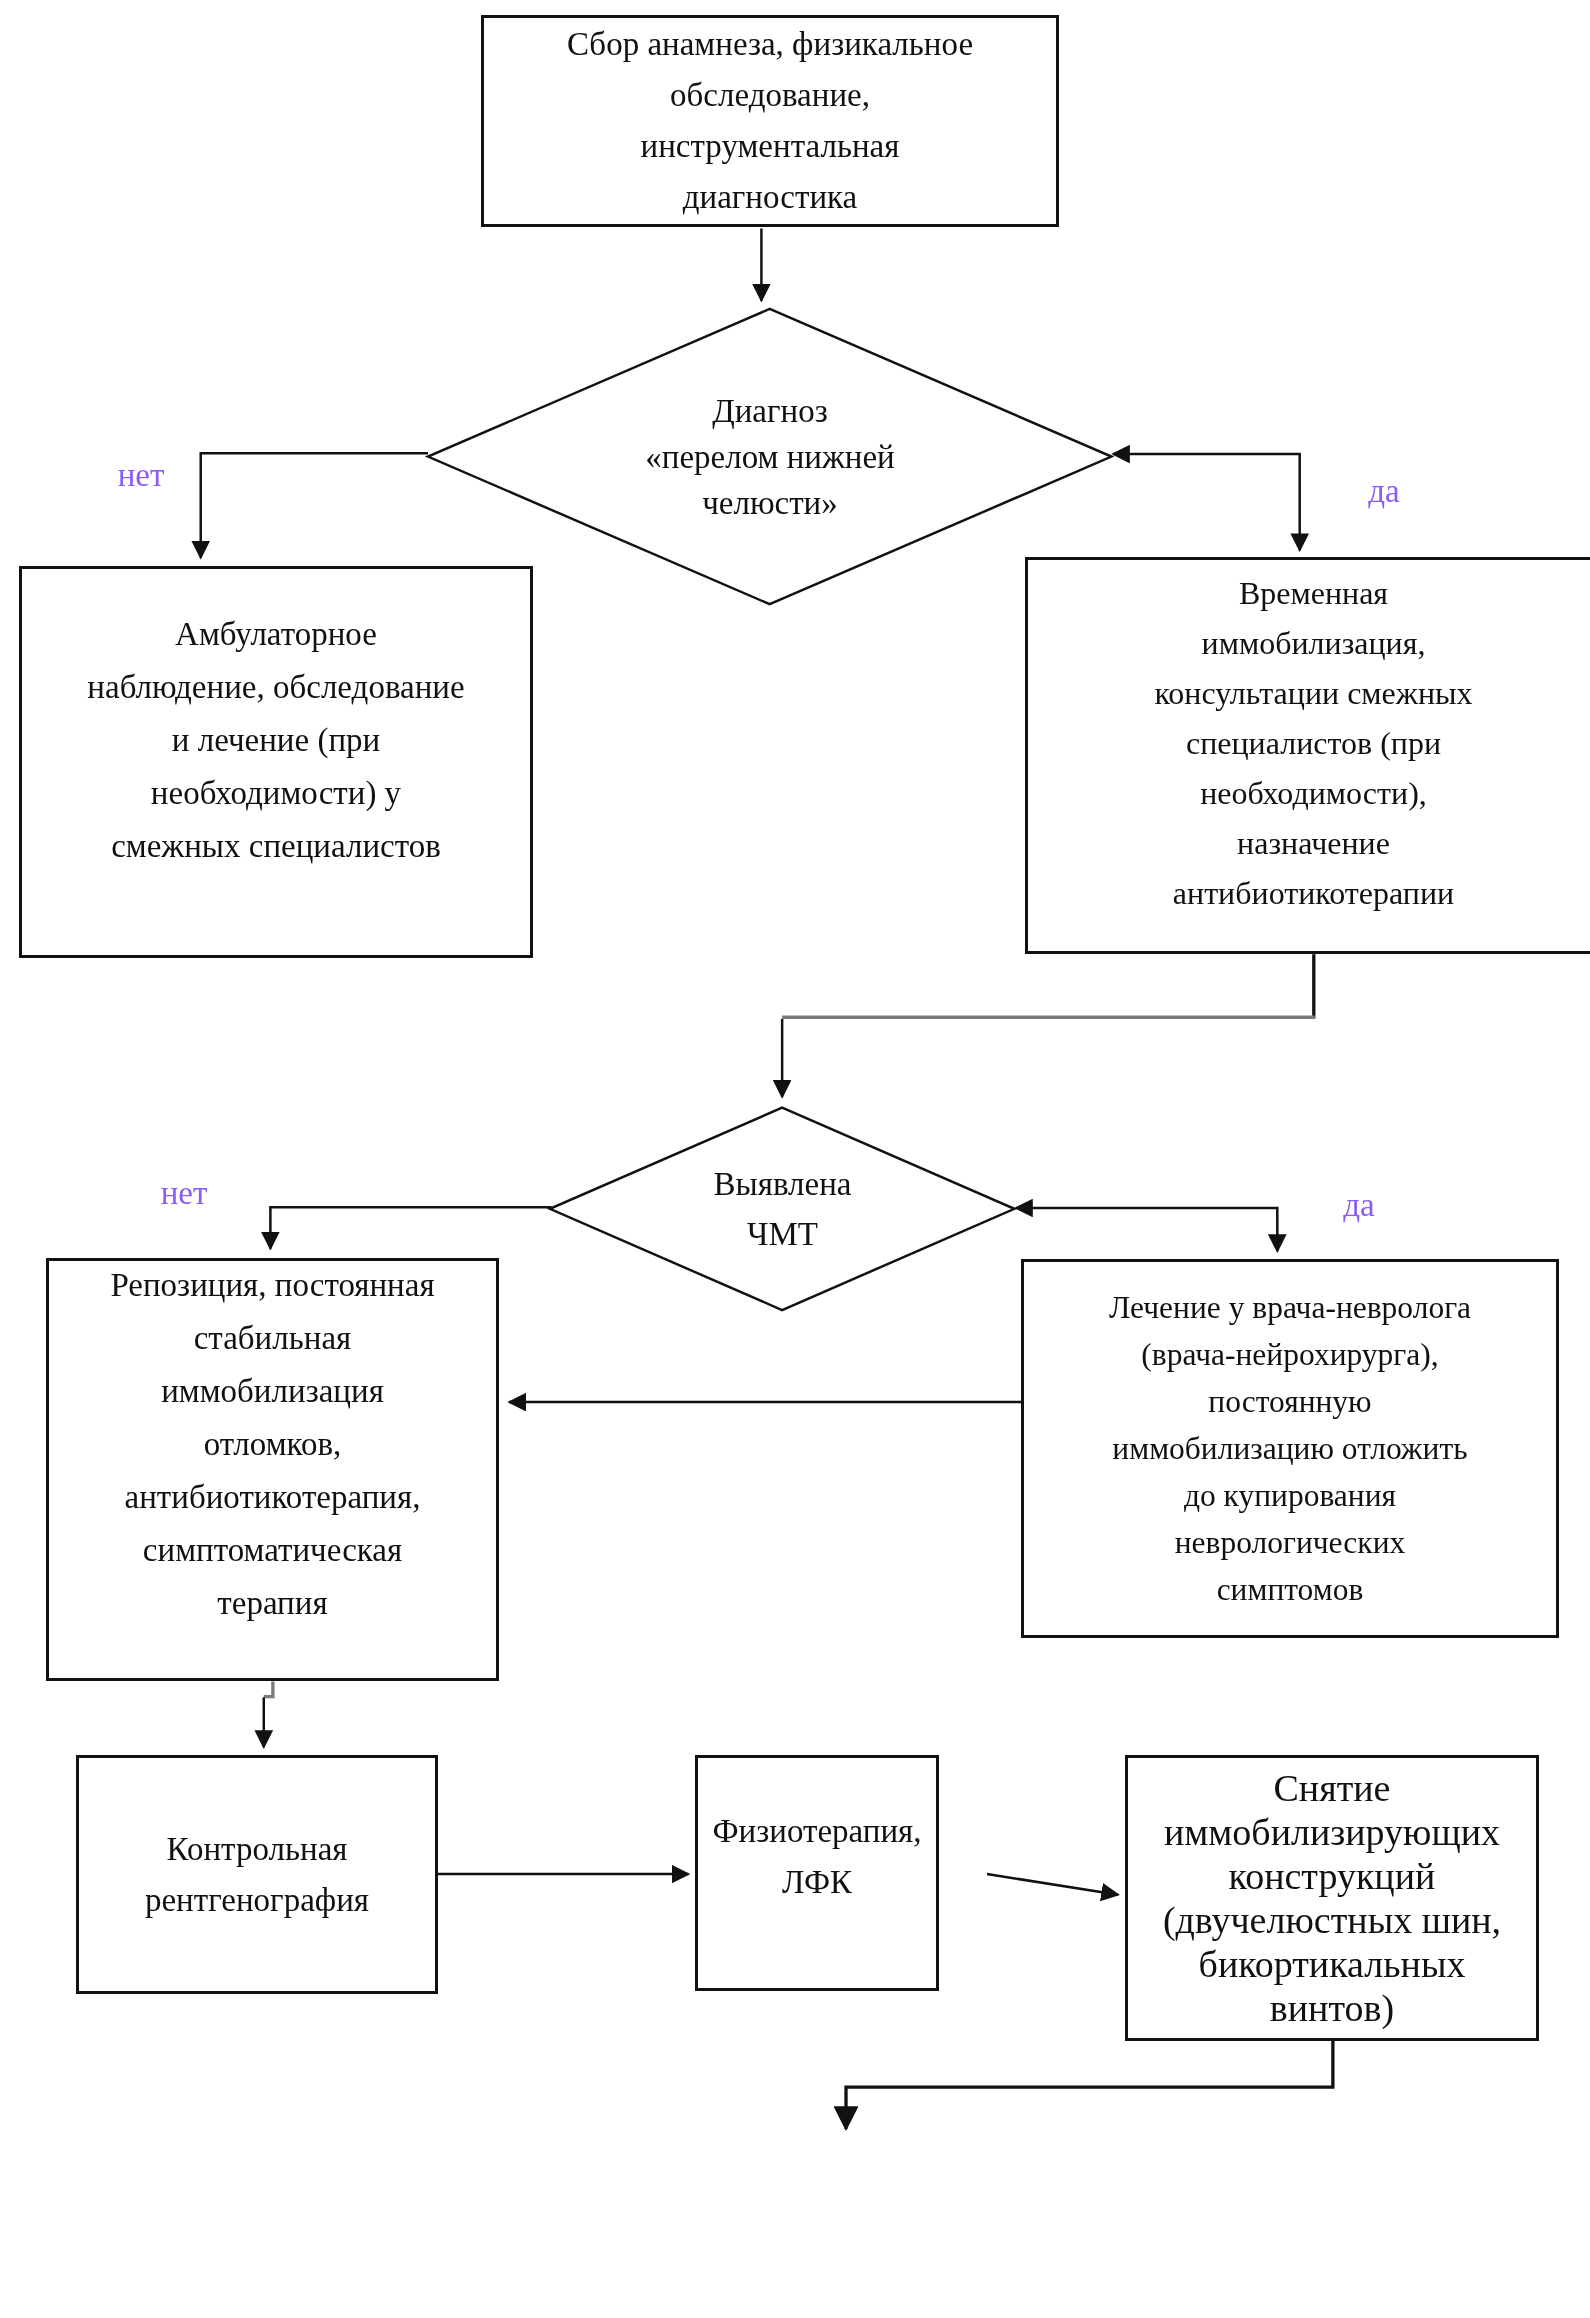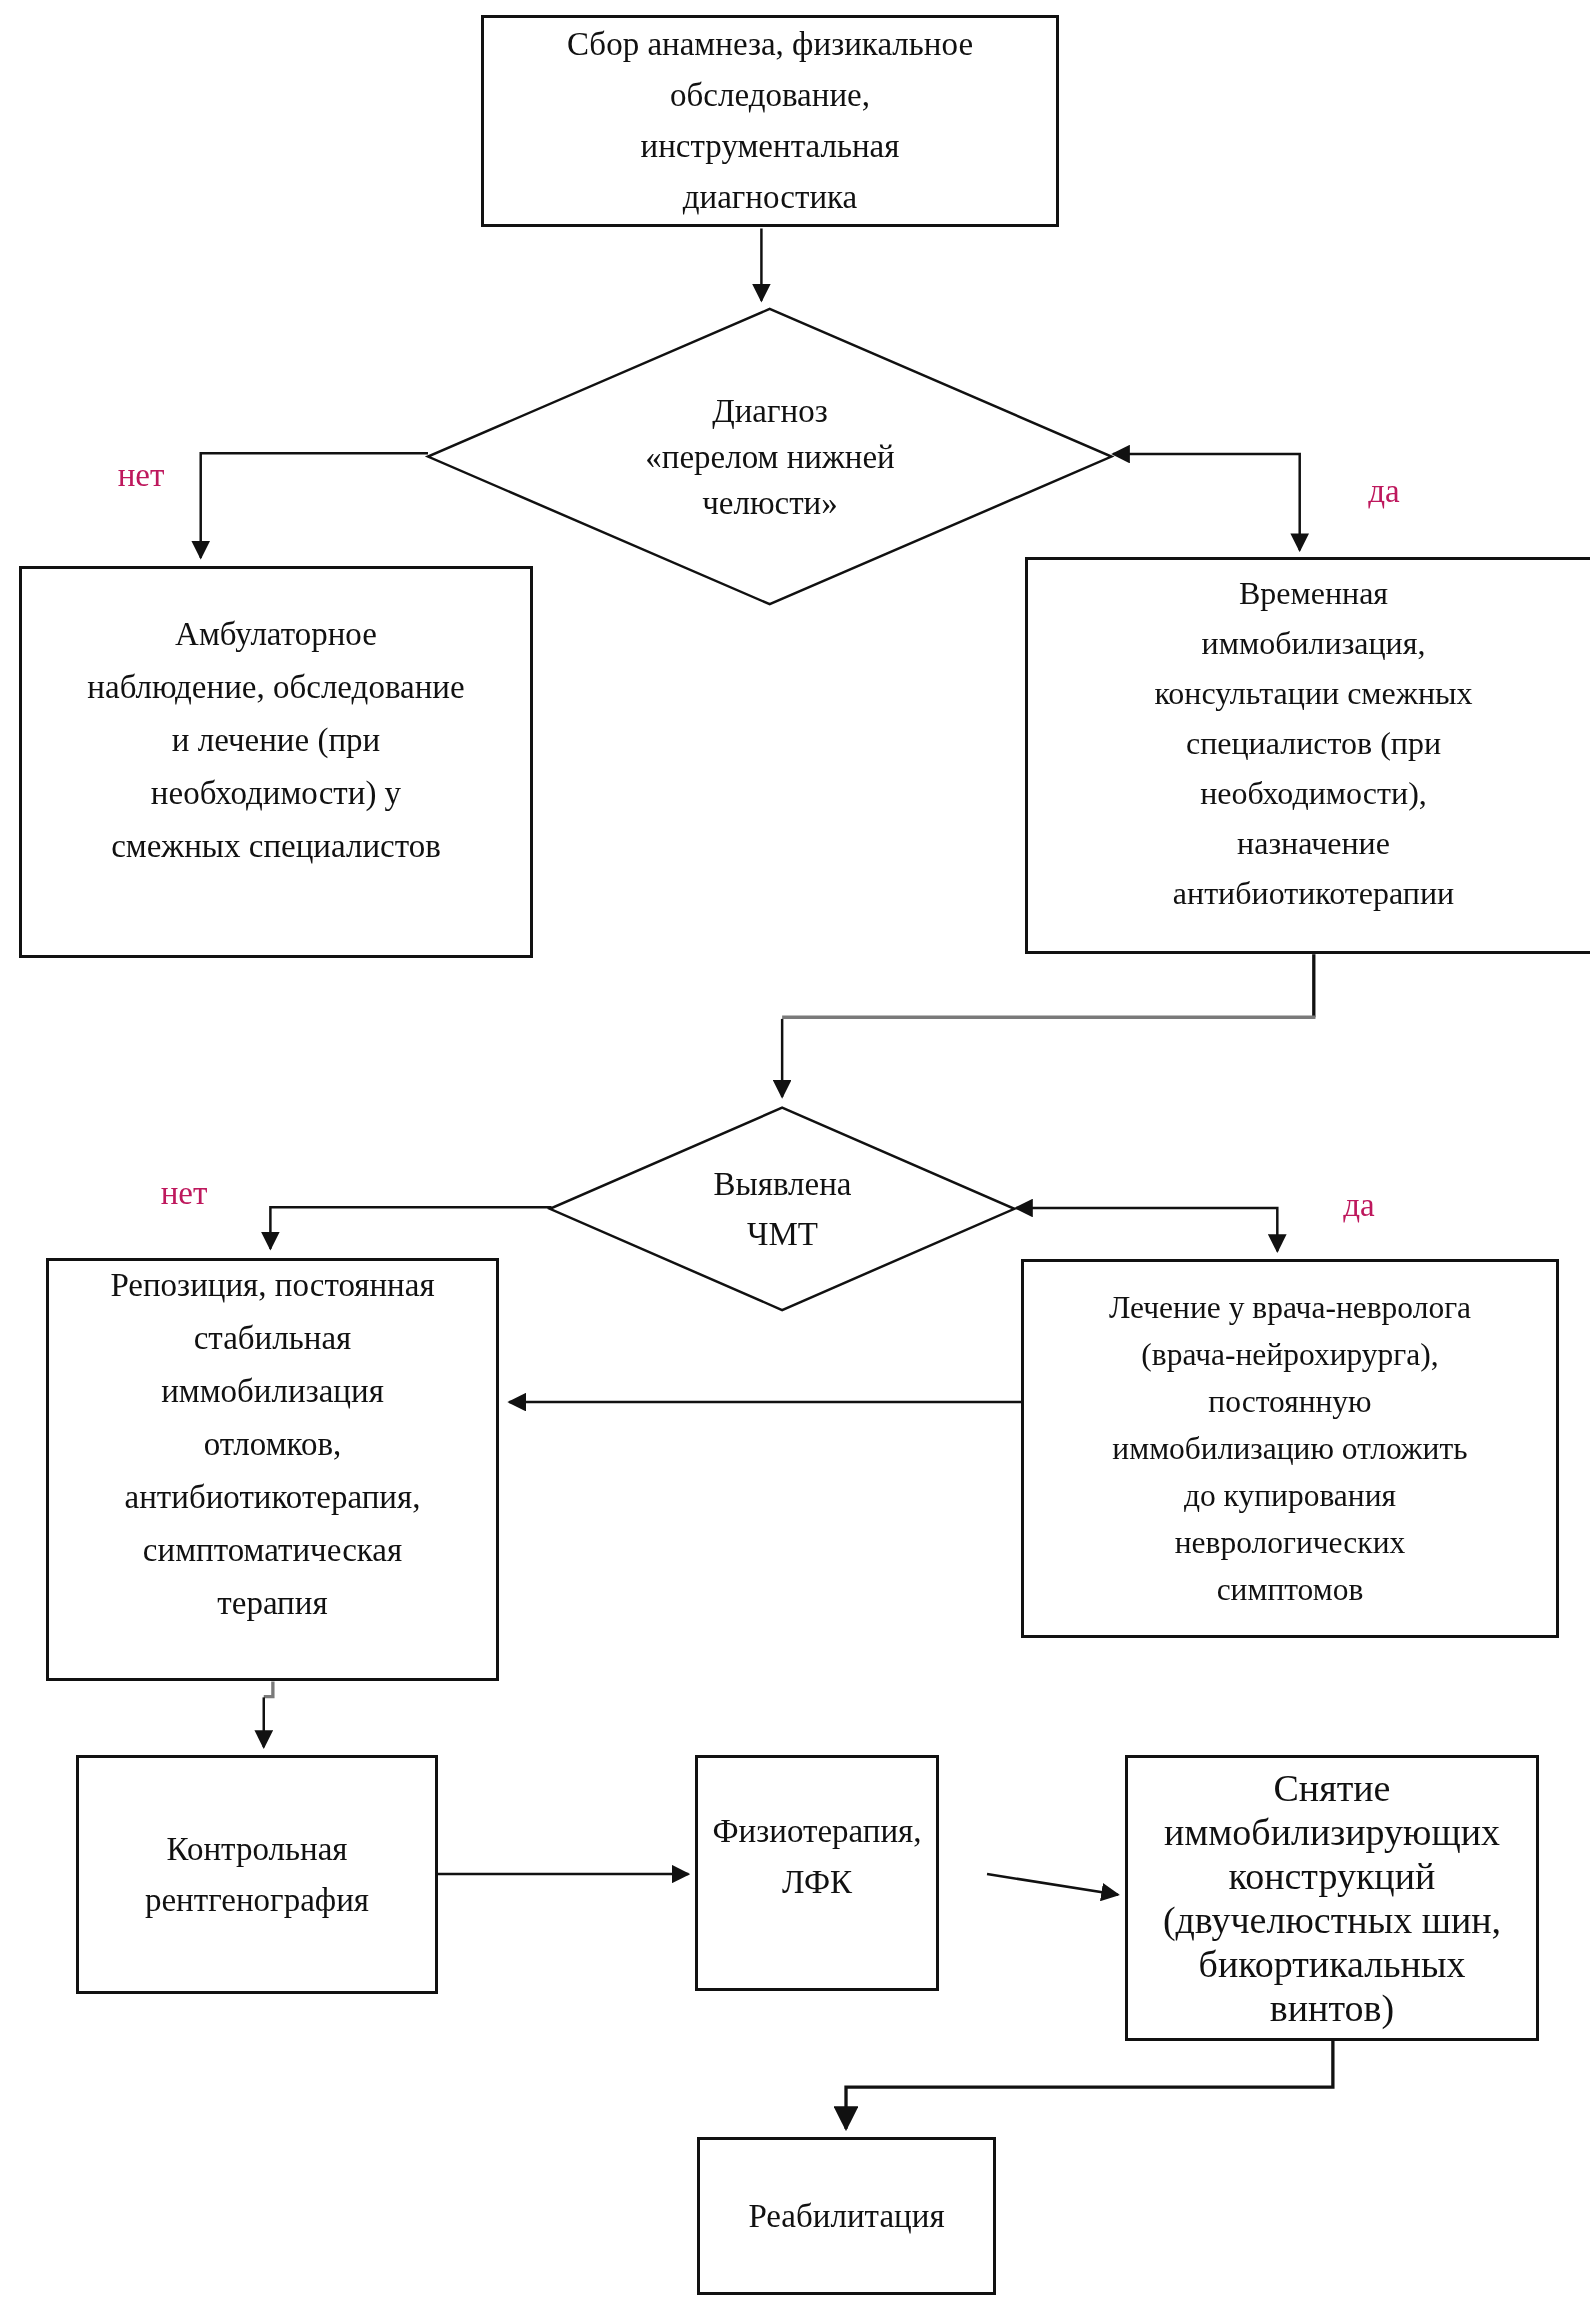--- a/index.html
+++ b/index.html
@@ -19,21 +19,21 @@
   }
   .box{background:#ffffff;border:3.3px solid #111111;}
   .node-label{
     white-space:pre-line;
     font-size:33px;
     color:#111111;
   }
   .branch-label{
     position:absolute;z-index:3;
     transform:translate(-50%,-50%);
-    font-size:33px;color:#be185d;
+    font-size:33px;color:#8b5cf6;
   }
 </style>
 </head>
 <body>
 
 <div class="canvas">
 
   <svg class="edges" viewBox="0 0 1917 2795">
     <defs>
       <marker id="arr" viewBox="0 0 10 10" refX="9" refY="5" markerWidth="7.5" markerHeight="7.5" orient="auto-start-reverse">
@@ -127,23 +127,20 @@
 
   <div class="node box" style="left:1125px;top:1755px;width:414px;height:286px;">
     <div class="node-label" style="line-height:44px;font-size:38px;">Снятие
 иммобилизирующих
 конструкций
 (двучелюстных шин,
 бикортикальных
 винтов)</div>
   </div>
 
-  <div class="node box" style="left:697px;top:2137px;width:299px;height:158px;">
-    <div class="node-label">Реабилитация</div>
-  </div>
 
   <div class="node" style="left:594px;top:365px;width:352px;height:183px;">
     <div class="node-label" style="line-height:46px;">Диагноз
 «перелом нижней
 челюсти»</div>
   </div>
 
   <div class="node" style="left:633px;top:1142px;width:299px;height:133px;">
     <div class="node-label" style="line-height:50px;">Выявлена
 ЧМТ</div>

